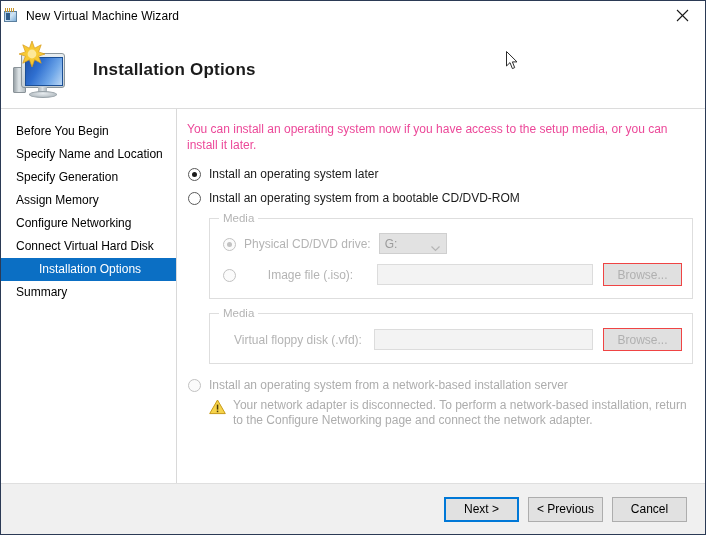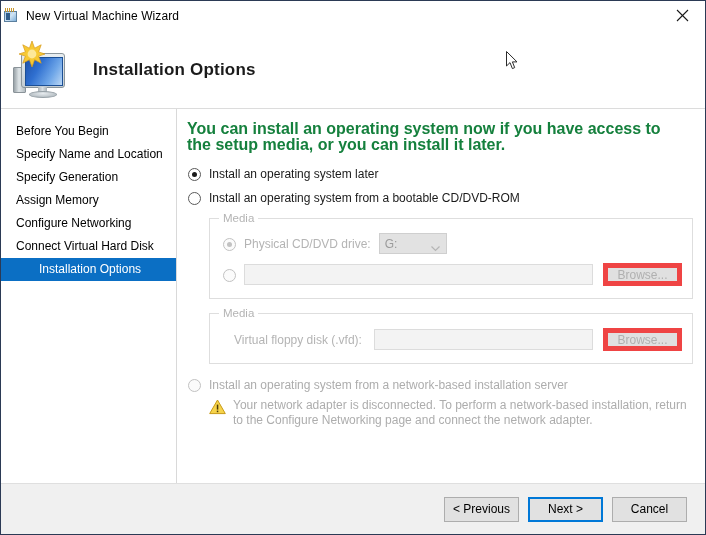--- a/index.html
+++ b/index.html
@@ -156,26 +156,25 @@
     color: #ffffff;
     padding-left: 38px;
   }
 
   .content {
     flex: 1 1 auto;
     padding: 12px 12px 0 10px;
     position: relative;
   }
   .intro {
-    font-size: 16px;
+    font-size: 12px;
     line-height: 16px;
-    color: #15803d;
+    color: #ec4899;
     margin: 0 0 14px 0;
     max-width: 500px;
-    font-weight: bold;
   }
 
   
   .radio-row {
     display: flex;
     align-items: flex-start;
     margin-bottom: 9px;
   }
   .radio {
     width: 13px; height: 13px;
@@ -252,21 +251,21 @@
   .textbox {
     height: 21px;
     background: #f3f3f3;
     border: 1px solid #dcdcdc;
     flex: 1 1 auto;
   }
   .btn-browse {
     width: 79px; height: 23px;
     margin-left: 10px;
     background: #e0e0e0;
-    border: 5px solid #ef4444;
+    border: 1px solid #ef4444;
     color: #b0b0b0;
     font-size: 12px;
     display: flex; align-items: center; justify-content: center;
     flex: 0 0 auto;
   }
 
   
   .warn-row {
     display: flex;
     margin: 4px 0 0 22px;
@@ -359,20 +358,21 @@
   <div class="body-split">
 
     <div class="sidebar">
       <div class="side-item">Before You Begin</div>
       <div class="side-item">Specify Name and Location</div>
       <div class="side-item">Specify Generation</div>
       <div class="side-item">Assign Memory</div>
       <div class="side-item">Configure Networking</div>
       <div class="side-item">Connect Virtual Hard Disk</div>
       <div class="side-item selected">Installation Options</div>
+      <div class="side-item">Summary</div>
     </div>
 
     <div class="content">
 
       <p class="intro">You can install an operating system now if you have access to the setup media, or you can install it later.</p>
 
       <div class="radio-row">
         <span class="radio checked"></span>
         <span class="radio-label">Install an operating system later</span>
       </div>
@@ -393,20 +393,21 @@
             <span class="chev">
               <svg width="9" height="6" viewBox="0 0 9 6">
                 <polyline points="0.5,0.5 4.5,4.5 8.5,0.5" fill="none" stroke="#b5b5b5" stroke-width="1.2"></polyline>
               </svg>
             </span>
           </span>
         </div>
 
         <div class="gb-row">
           <span class="radio disabled"></span>
+          <span class="gb-label" style="width:133px">Image file (.iso):</span>
           <span class="textbox"></span>
           <span class="btn-browse">Browse...</span>
         </div>
       </div>
 
 
       <div class="groupbox">
         <span class="groupbox-title">Media</span>
         <div class="gb-row">
           <span class="gb-label" style="width:152px">Virtual floppy disk (.vfd):</span>
@@ -428,22 +429,22 @@
             <rect x="7.8" y="11.6" width="1.5" height="1.6" fill="#4a3a08"></rect>
           </svg>
         </span>
         <span class="warn-text">Your network adapter is disconnected. To perform a network-based installation, return to the Configure Networking page and connect the network adapter.</span>
       </div>
 
     </div>
   </div>
 
   <div class="footer">
+    <div class="btn focused">Next &gt;</div>
     <div class="btn">&lt; Previous</div>
-    <div class="btn focused">Next &gt;</div>
     <div class="btn">Cancel</div>
   </div>
 
   <div class="cursor">
     <svg width="13" height="20" viewBox="0 0 13 20">
       <polygon points="0.5,0.5 0.5,15 4,11.6 6.4,17.6 8.7,16.6 6.4,10.9 11,10.9" fill="#ffffff" stroke="#2b2b2b" stroke-width="1"></polygon>
     </svg>
   </div>
 
 </div>

